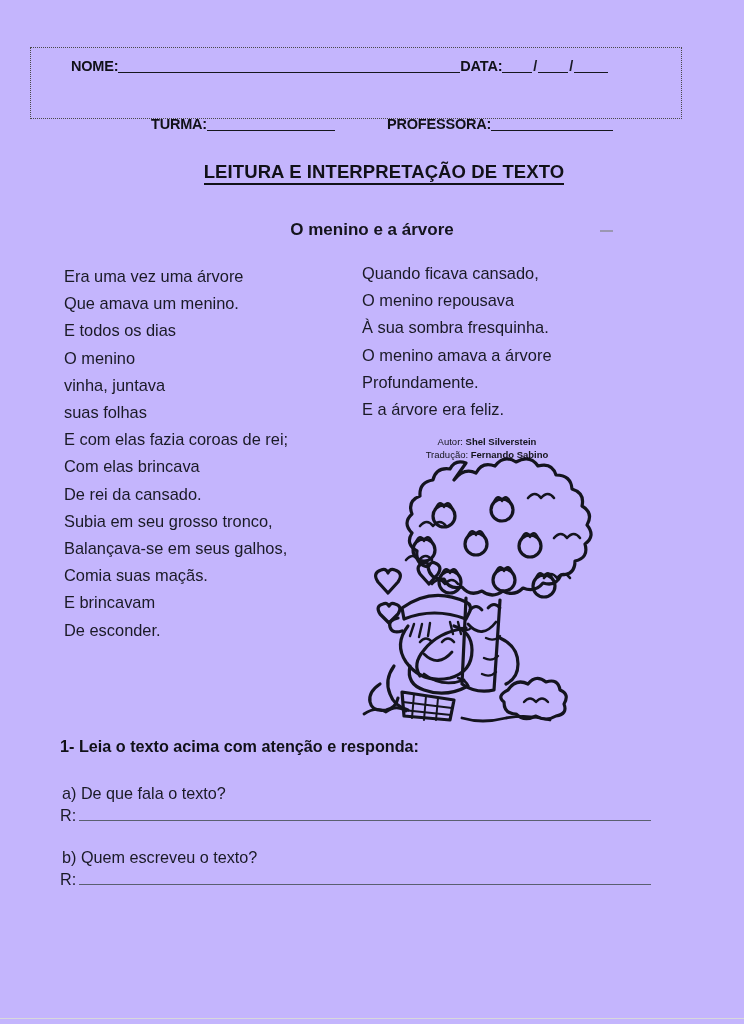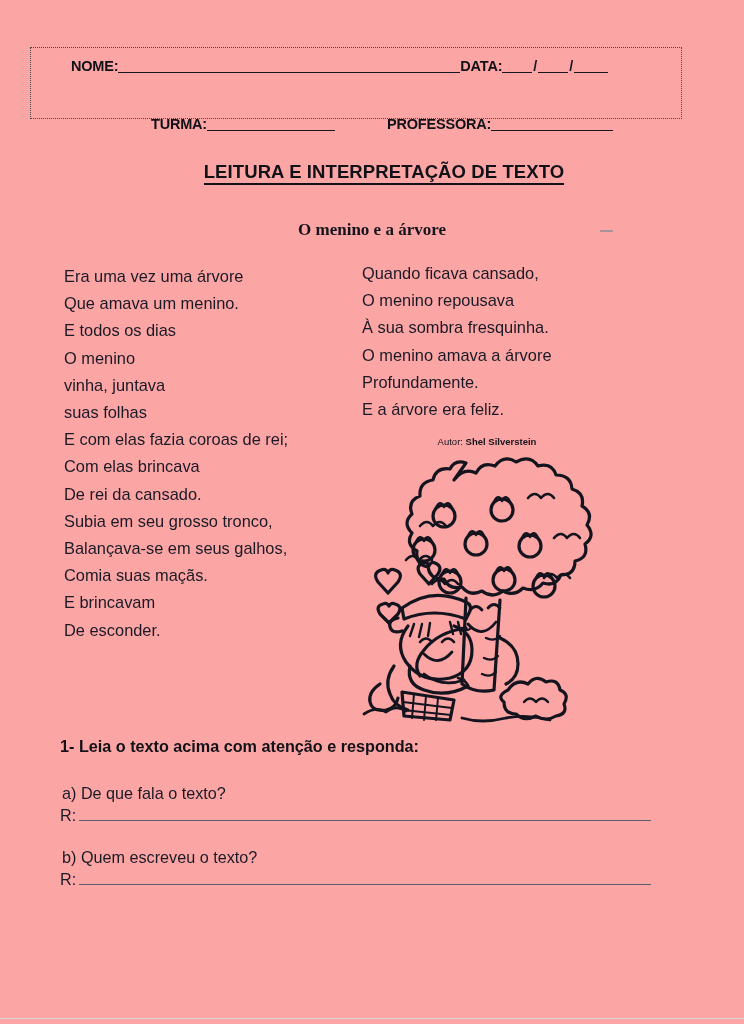--- a/index.html
+++ b/index.html
@@ -12,21 +12,21 @@
     height: 1024px;
     position: relative;
     font-family: "Liberation Sans", sans-serif;
     color: #1a1a24;
     overflow: hidden;
   }
 
   .page {
     position: absolute;
     inset: 0;
-    background: #fca5a5;
+    background: #c4b5fd;
   }
 
   
   .header-box {
     position: absolute;
     left: 30px;
     top: 47px;
     width: 652px;
     height: 72px;
     border: 1.5px dotted #4a4a4a;
@@ -102,21 +102,20 @@
 
   .sub-title {
     position: absolute;
     left: 0;
     right: 0;
     top: 220px;
     text-align: center;
     font-weight: bold;
     font-size: 17px;
     color: #14141c;
-    font-family: Liberation Serif, serif;
   }
 
   .scan-mark {
     position: absolute;
     left: 600px;
     top: 230px;
     width: 13px;
     height: 2px;
     background: #8e8e98;
     opacity: .75;
@@ -275,20 +274,24 @@
     <div class="verse">O menino amava a árvore</div>
     <div class="verse">Profundamente.</div>
     <div class="verse">E a árvore era feliz.</div>
   </div>
 
   <div class="credit">
     <div>
       <span>Autor:</span>
       <b>Shel Silverstein</b>
     </div>
+    <div>
+      <span>Tradução:</span>
+      <b>Fernando Sabino</b>
+    </div>
   </div>
 
   <div class="illus">
     <svg viewBox="0 0 252 272" xmlns="http://www.w3.org/2000/svg" fill="none" stroke="#14141e" stroke-width="3.2" stroke-linecap="round" stroke-linejoin="round">
 
       <path d="M96 28 q10 -13 22 -7 q6 -12 19 -7 q9 -12 21 -4 q14 -8 22 4
                q14 -4 18 9 q15 0 16 14 q13 4 10 17 q12 7 5 19 q9 11 -2 19
                q4 14 -10 17 q0 14 -14 14 q-5 12 -18 8 q-8 10 -20 5
                q-9 9 -20 3 q-11 8 -21 0 q-12 6 -20 -4 q-13 3 -18 -8
                q-14 1 -16 -12 q-13 -3 -11 -16 q-12 -7 -5 -18

